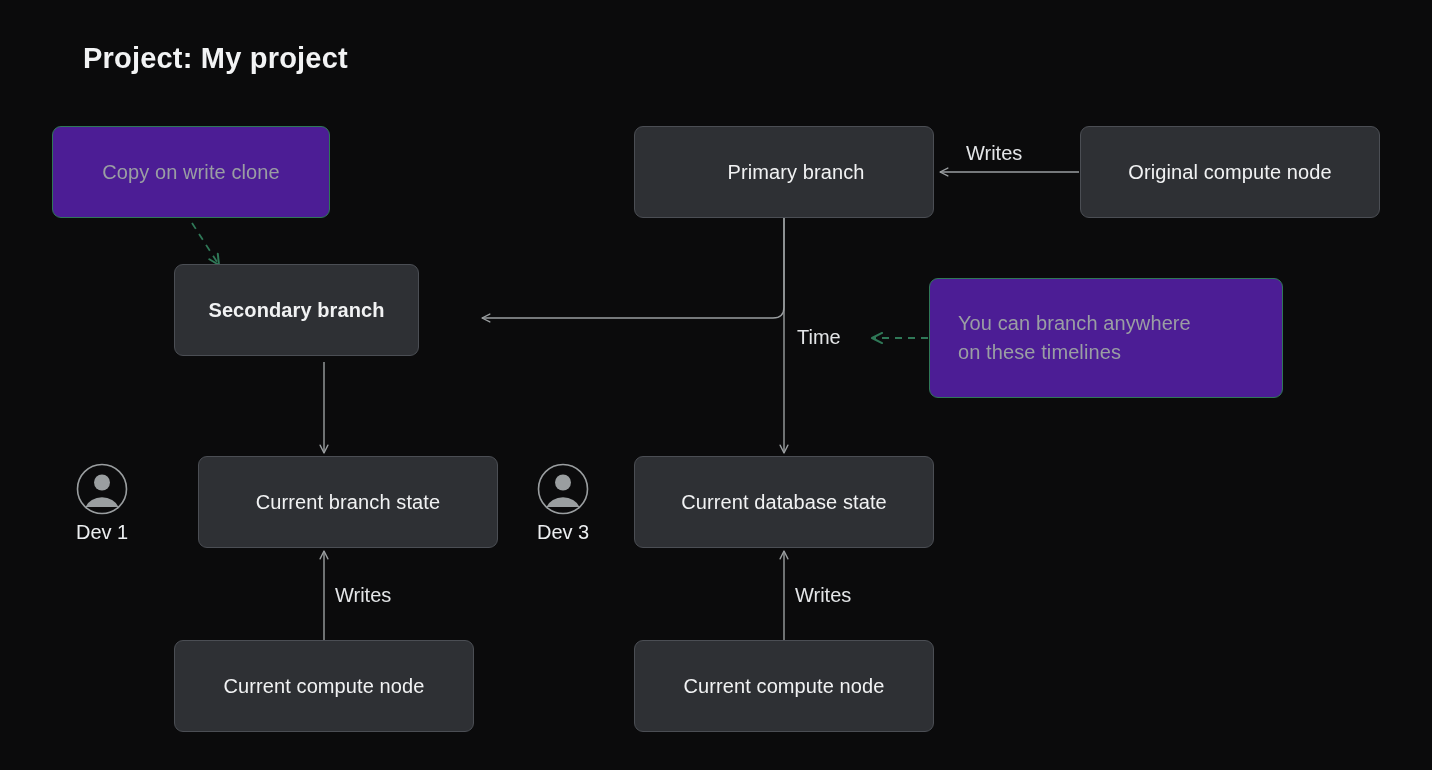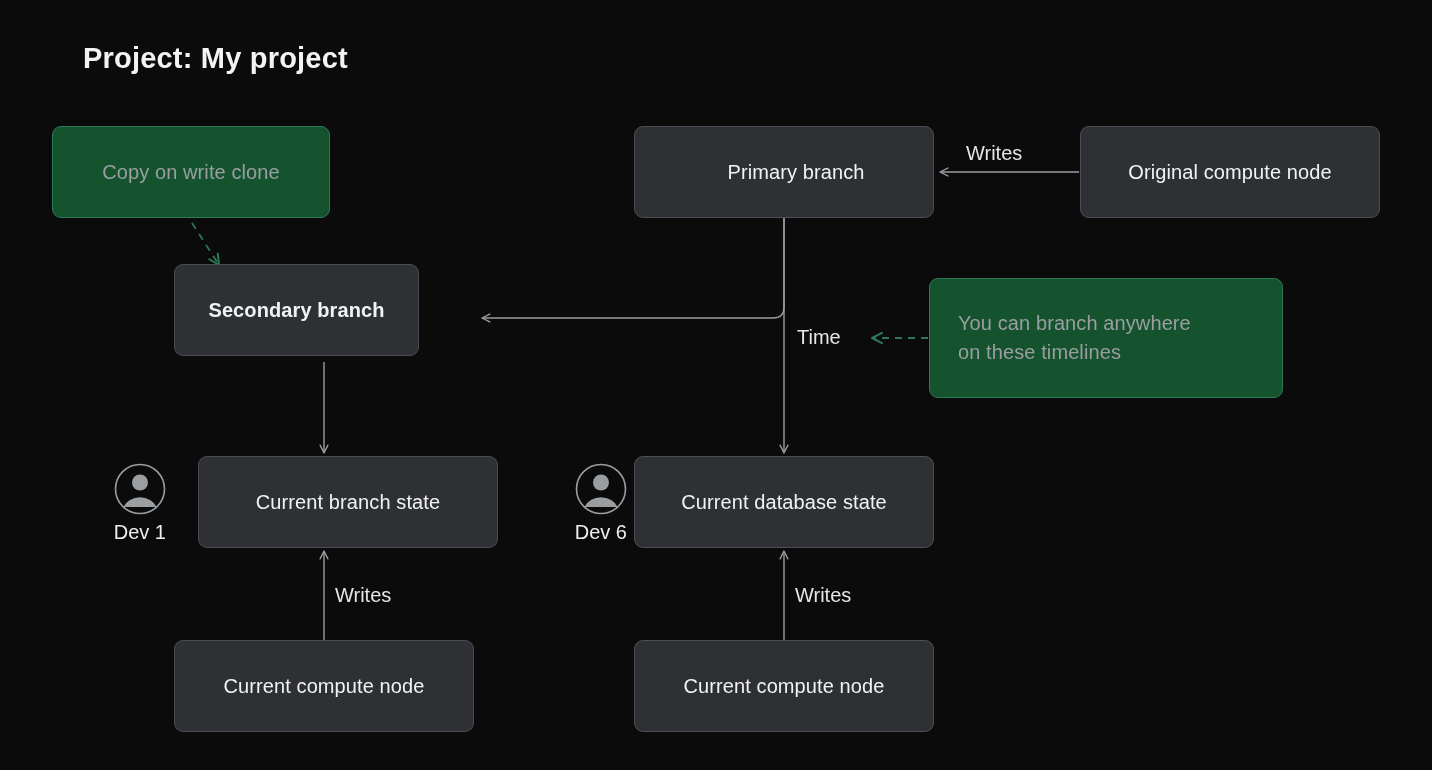--- a/index.html
+++ b/index.html
@@ -55,21 +55,21 @@
     color: #f1f2f3;
     font-size: 20px;
     letter-spacing: 0.1px;
     white-space: nowrap;
   }
 
   
   .callout {
     position: absolute;
     box-sizing: border-box;
-    background: #14532d;
+    background: #4c1d95;
     border: 1px solid #2f7857;
     border-radius: 9px;
     color: #9a9ea3;
     font-size: 20px;
     letter-spacing: 0.1px;
     display: flex;
     align-items: center;
   }
   .callout.center {
     justify-content: center;
@@ -87,21 +87,21 @@
     color: #e3e5e7;
     font-size: 20px;
     white-space: nowrap;
   }
 
   
   .dev {
     position: absolute;
     display: flex;
     flex-direction: column;
-    align-items: flex-end;
+    align-items: flex-start;
     width: 90px;
   }
   .dev-avatar {
     width: 52px;
     height: 52px;
     display: block;
   }
   .dev-label {
     margin-top: 6px;
     color: #eceef0;
@@ -182,16 +182,16 @@
     </svg>
     <div class="dev-label">Dev 1</div>
   </div>
 
   <div class="dev" style="left:537px; top:463px;">
     <svg class="dev-avatar" viewBox="0 0 52 52">
       <circle cx="26" cy="26" r="24.5" fill="none" stroke="#9a9ea0" stroke-width="1.6"></circle>
       <circle cx="26" cy="19.5" r="8" fill="#9a9ea0"></circle>
       <path d="M 9.5 44 A 17.5 14.5 0 0 1 42.5 44 Z" fill="#9a9ea0"></path>
     </svg>
-    <div class="dev-label">Dev 6</div>
+    <div class="dev-label">Dev 3</div>
   </div>
 
 </div>
 
 </body></html>

